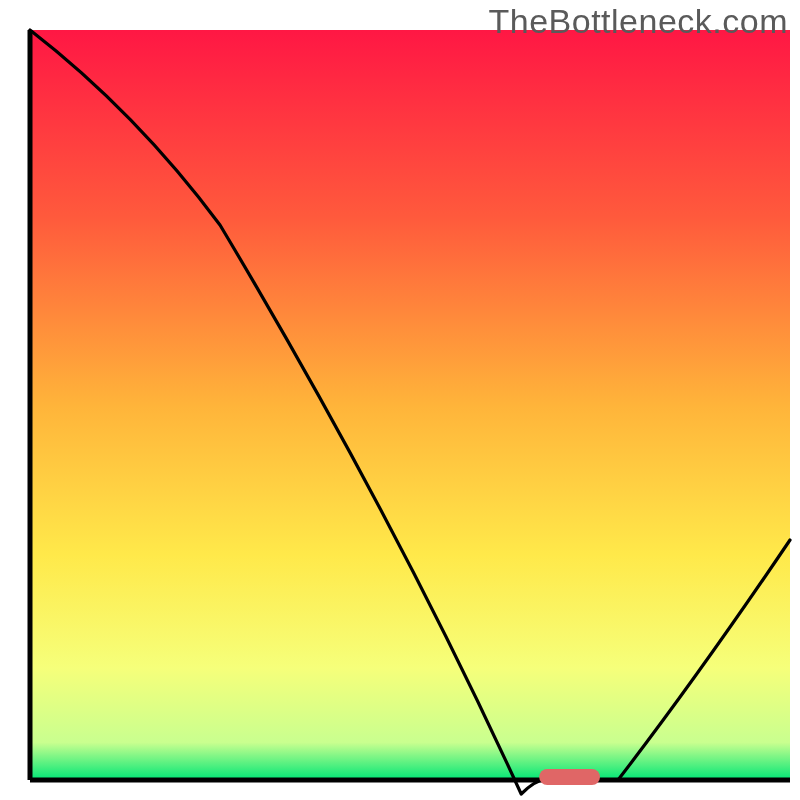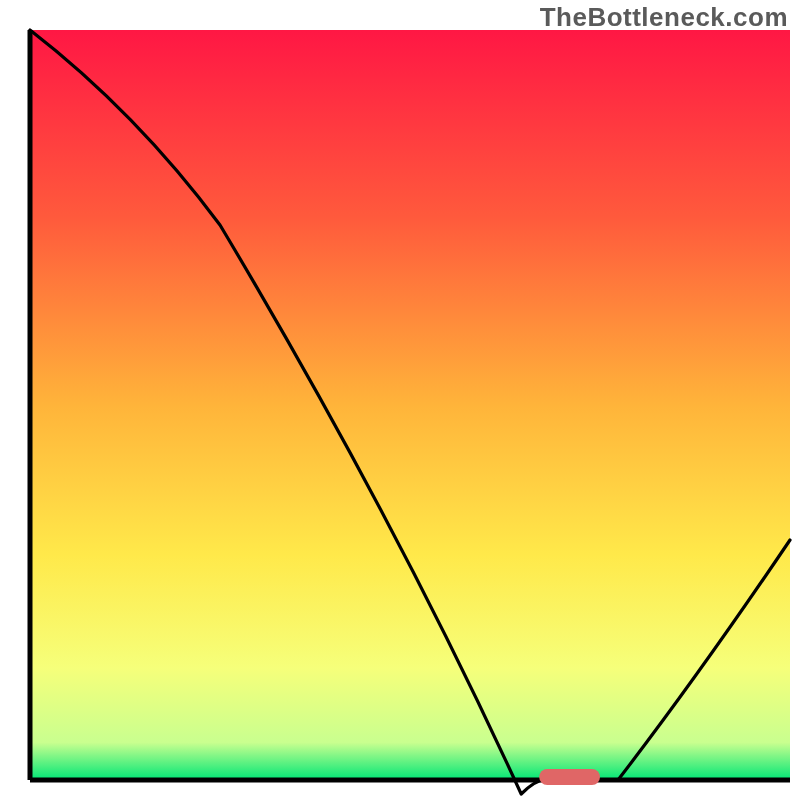--- a/index.html
+++ b/index.html
@@ -13,22 +13,22 @@
   }
   .wrap {
     position: relative;
     width: 800px;
     height: 800px;
   }
   .watermark {
     position: absolute;
     top: 2px;
     right: 12px;
-    font-size: 26px;
-    font-weight: 700;
+    font-size: 34px;
+    font-weight: 400;
     color: #5a5a5a;
     letter-spacing: 0.5px;
   }
   svg {
     display: block;
   }
 </style>
 </head>
 <body>
 

